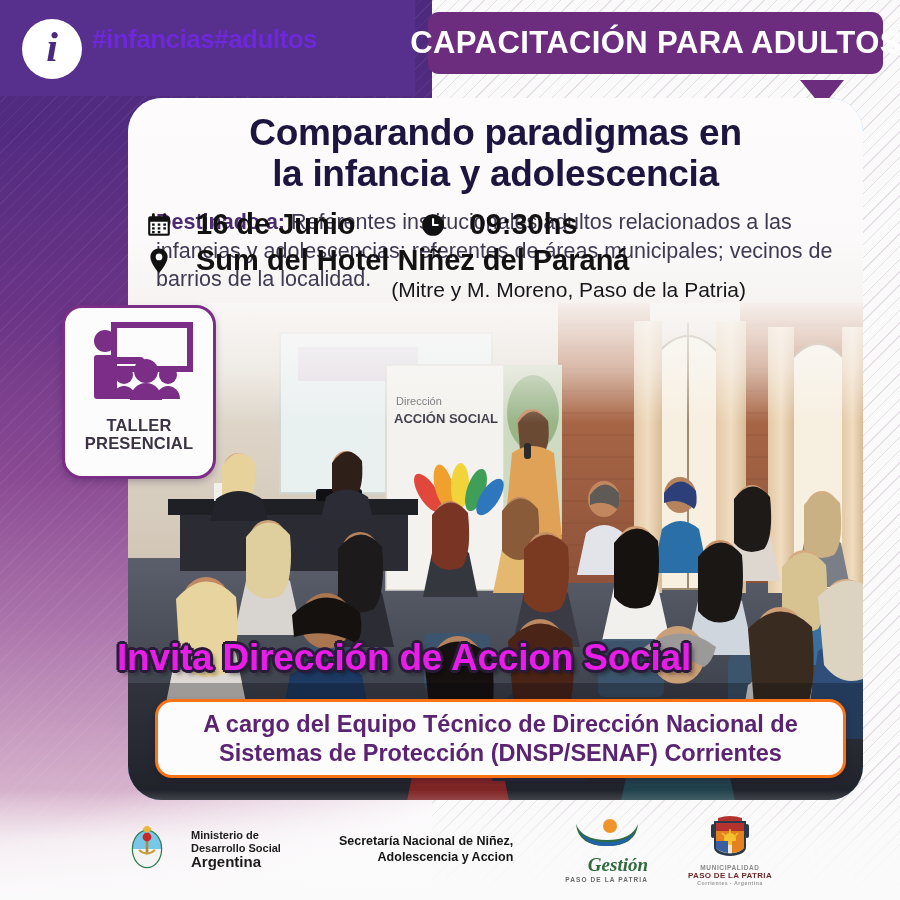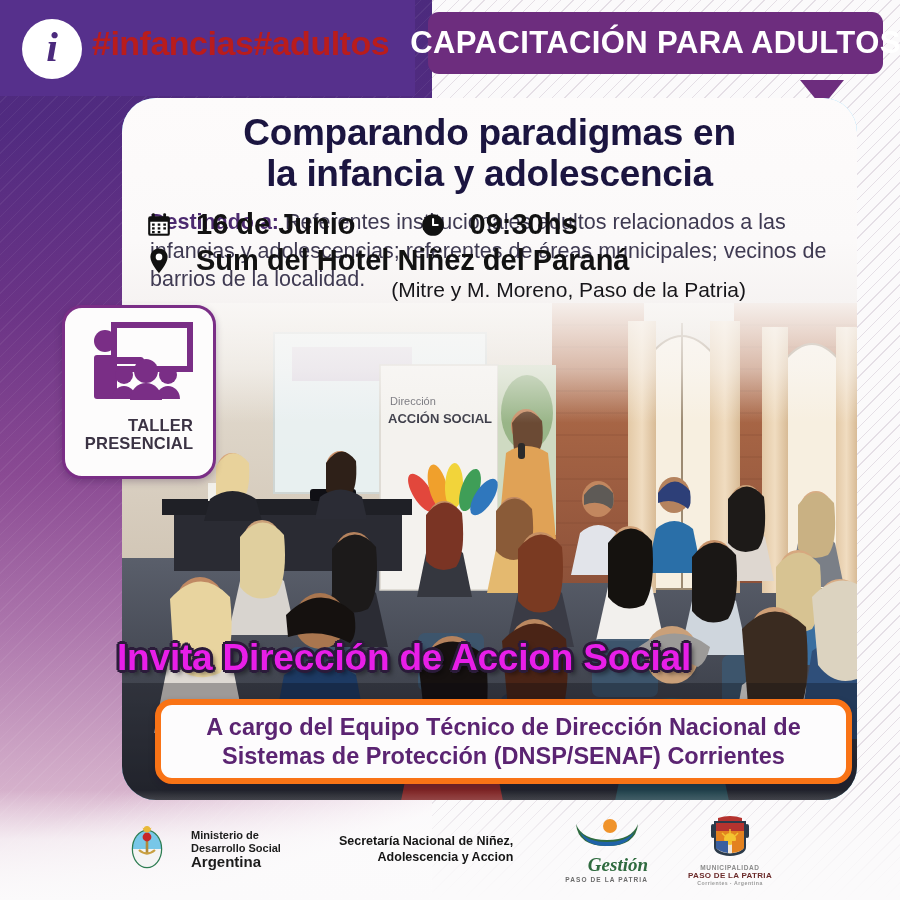--- a/index.html
+++ b/index.html
@@ -65,42 +65,42 @@
     background:#ffffff;
     display:flex;align-items:center;justify-content:center;
   }
   .info-badge span{
     font-family:"Liberation Serif","DejaVu Serif",serif;
     font-style:italic;font-weight:bold;font-size:42px;color:#4b2a7d;line-height:1;
     transform:translateY(-2px);
   }
   .hashtag{
     position:absolute;left:92px;top:24px;
-    font-size:34px;font-weight:600;color:#b91c1c;letter-spacing:-.5px;
+    font-size:26px;font-weight:600;color:#6d28d9;letter-spacing:-.5px;
     white-space:nowrap;
   }
 
   .bubble{
     position:absolute;left:428px;top:12px;width:455px;height:62px;
     background:#6d2d7e;border-radius:11px;
     display:flex;align-items:center;justify-content:center;
   }
   .bubble-text{
     color:#fff;font-size:31px;font-weight:700;letter-spacing:.4px;white-space:nowrap;
   }
   .bubble-tail{
     position:absolute;left:800px;top:80px;width:0;height:0;
     border-left:22px solid transparent;
     border-right:22px solid transparent;
     border-top:27px solid #6d2d7e;
   }
 
   
   .card{
-    position:absolute;left:122px;top:98px;width:735px;height:702px;
+    position:absolute;left:128px;top:98px;width:735px;height:702px;
     background:#7dd3fc;border-radius:34px;overflow:hidden;
   }
   .card-head{
     position:absolute;left:0;top:0;width:735px;height:205px;
     background:linear-gradient(180deg,#fdfbfb 0%,#fbf9f9 70%,#f6f3f2 100%);
   }
   .title{
     position:absolute;left:0;top:14px;width:735px;text-align:center;
     color:#1b1540;font-size:37px;font-weight:700;line-height:1.12;
     letter-spacing:-.3px;
@@ -138,41 +138,41 @@
   
   .taller{
     position:absolute;left:62px;top:305px;width:148px;height:168px;
     background:#fdfcfc;border-radius:20px;
     border:3px solid #7a2e86;
     box-shadow:0 3px 7px rgba(40,10,60,.25);
     display:flex;flex-direction:column;align-items:center;
   }
   .taller-ico{margin-top:11px;}
   .taller-label{
-    margin-top:5px;text-align:right;color:#3b3344;
+    margin-top:5px;text-align:center;color:#3b3344;
     font-size:16.5px;font-weight:600;line-height:1.12;letter-spacing:.2px;
   }
 
   
   .invita{
     position:absolute;left:0;top:637px;width:808px;text-align:center;
     font-size:37px;font-weight:800;letter-spacing:-.2px;
     color:#e81ee8;
     text-shadow:
       -2px -2px 0 #2b1b3a, 2px -2px 0 #2b1b3a,
       -2px  2px 0 #2b1b3a, 2px  2px 0 #2b1b3a,
        0px  3px 0 #2b1b3a, 3px 0px 0 #2b1b3a,
        0px -3px 0 #2b1b3a, -3px 0px 0 #2b1b3a,
        4px 4px 5px rgba(0,0,0,.55);
   }
 
   
   .acargo{
     position:absolute;left:155px;top:699px;width:685px;height:73px;
-    background:#fdfcfd;border:6px solid #f97316;border-radius:17px;
+    background:#fdfcfd;border:3px solid #f97316;border-radius:17px;
     display:flex;align-items:center;justify-content:center;
     box-shadow:0 3px 6px rgba(30,10,45,.28);
   }
   .acargo-text{
     text-align:center;color:#5b2472;font-size:23.5px;font-weight:700;line-height:1.22;
   }
 
   
   .footer{
     position:absolute;left:0;top:812px;width:900px;height:76px;

